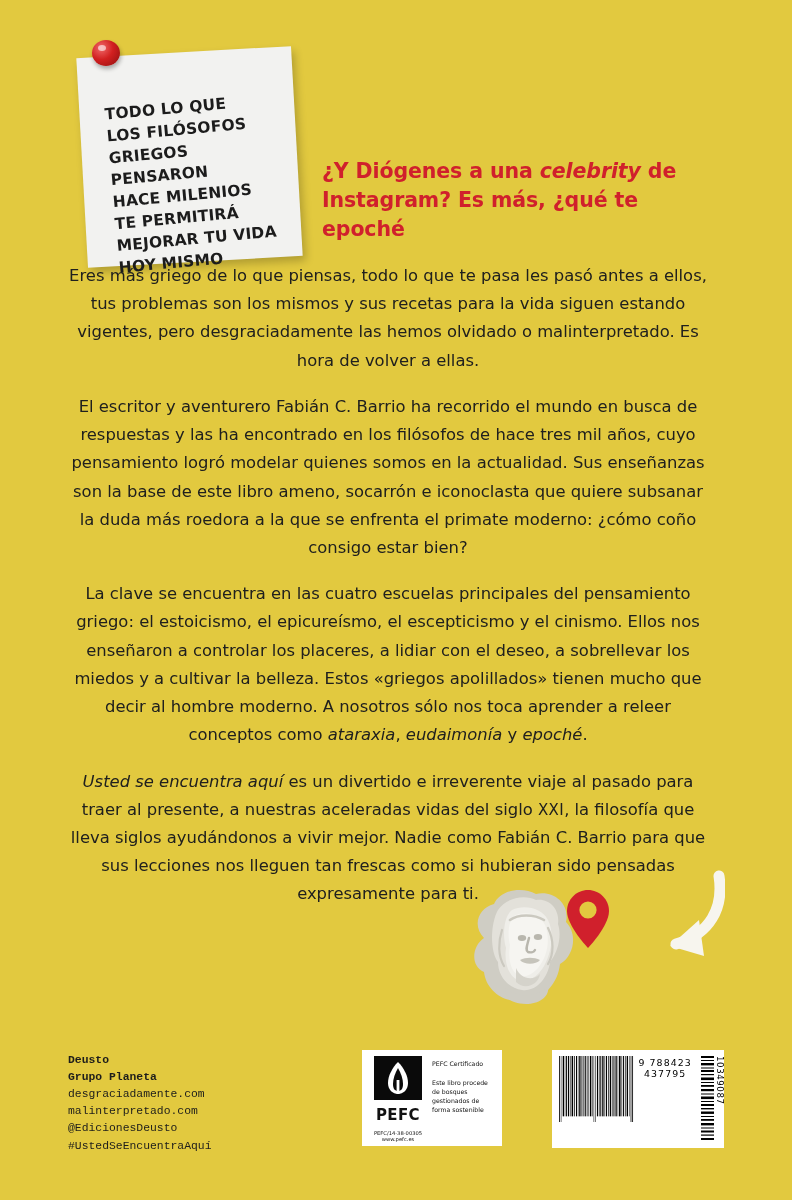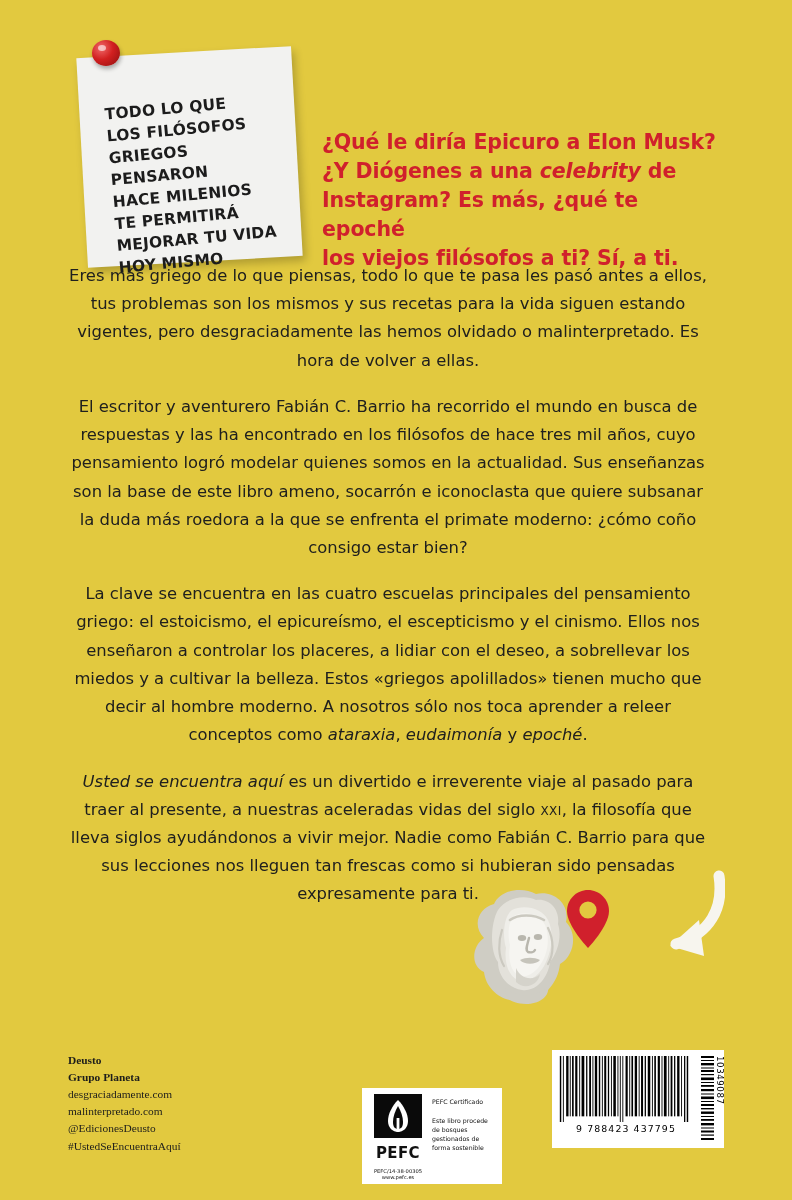--- a/index.html
+++ b/index.html
@@ -91,21 +91,21 @@
     text-align: center;
   }
   .para {
     font-family: "DejaVu Sans", sans-serif;
     font-size: 16.4px;
     line-height: 1.72;
     color: #20201e;
     margin: 0 16px 18px 0;
   }
   .para em { font-style: italic; }
-  .sc { font-size: 12px; letter-spacing: 0.4px; }
+  .sc { font-size: 15px; letter-spacing: 0.4px; }
 
   
   #bust-illustration {
     position: absolute;
     left: 462px;
     top: 880px;
     width: 130px;
     height: 135px;
   }
   #pin-marker {
@@ -121,37 +121,36 @@
     top: 870px;
     width: 125px;
     height: 110px;
   }
 
   
   #imprint {
     position: absolute;
     left: 68px;
     top: 1052px;
-    font-family: Liberation Serif, serif;
+    font-family: Liberation Mono, monospace;
     font-size: 11.4px;
     line-height: 1.5;
     color: #1d1d1b;
   }
   #imprint .strong { font-weight: 700; }
 
   #pefc-box {
     position: absolute;
     left: 362px;
     top: 1050px;
     width: 140px;
     height: 96px;
     background: #ffffff;
     display: flex;
     padding: 6px 5px 4px 7px;
-    margin-top: 38px;
   }
   #pefc-left {
     width: 58px;
     display: flex;
     flex-direction: column;
     justify-content: space-between;
     align-items: center;
   }
   #pefc-logo-svg { display: block; }
   #pefc-word {
@@ -196,21 +195,21 @@
     top: 1050px;
     width: 172px;
     height: 98px;
     background: #ffffff;
     display: flex;
   }
   #barcode-main {
     flex: 1;
     padding: 6px 4px 3px 6px;
     display: flex;
-    flex-direction: column;
+    flex-direction: row;
   }
   #barcode-bars { height: 66px; width: 100%; }
   #barcode-digits {
     font-family: "DejaVu Sans", sans-serif;
     font-size: 9.4px;
     letter-spacing: 1.1px;
     color: #000;
     text-align: center;
     margin-top: 1px;
   }
@@ -244,24 +243,23 @@
 MEJORAR TU VIDA
 HOY MISMO</div>
   </div>
 </div>
 <div id="pin">
   <div class="pin-head"></div>
   <div class="pin-hi"></div>
 </div>
 
 <div id="headline">
-  <span>¿Qué le diría Epicuro a Elon Musk?</span><br>
+  <br>
   <span>¿Y Diógenes a una </span><em>celebrity</em><span> de</span><br>
   <span>Instagram? Es más, ¿qué te epoché</span><br>
-  <span>los viejos filósofos a ti? Sí, a ti.</span>
 </div>
 
 <div id="body-copy">
   <p class="para">Eres más griego de lo que piensas, todo lo que te pasa les pasó antes a ellos, tus problemas son los mismos y sus recetas para la vida siguen estando vigentes, pero desgraciadamente las hemos olvidado o malinterpretado. Es hora de volver a ellas.</p>
   <p class="para">El escritor y aventurero Fabián C. Barrio ha recorrido el mundo en busca de respuestas y las ha encontrado en los filósofos de hace tres mil años, cuyo pensamiento logró modelar quienes somos en la actualidad. Sus enseñanzas son la base de este libro ameno, socarrón e iconoclasta que quiere subsanar la duda más roedora a la que se enfrenta el primate moderno: ¿cómo coño consigo estar bien?</p>
   <p class="para"><span>La clave se encuentra en las cuatro escuelas principales del pensamiento griego: el estoicismo, el epicureísmo, el escepticismo y el cinismo. Ellos nos enseñaron a controlar los placeres, a lidiar con el deseo, a sobrellevar los miedos y a cultivar la belleza. Estos «griegos apolillados» tienen mucho que decir al hombre moderno. A nosotros sólo nos toca aprender a releer conceptos como </span><em>ataraxia</em><span>, </span><em>eudaimonía</em><span> y </span><em>epoché</em><span>.</span></p>
   <p class="para"><em>Usted se encuentra aquí</em><span> es un divertido e irreverente viaje al pasado para traer al presente, a nuestras aceleradas vidas del siglo </span><span class="sc">XXI</span><span>, la filosofía que lleva siglos ayudándonos a vivir mejor. Nadie como Fabián C. Barrio para que sus lecciones nos lleguen tan frescas como si hubieran sido pensadas expresamente para ti.</span></p>
 </div>
 
 <div id="bust-illustration">

